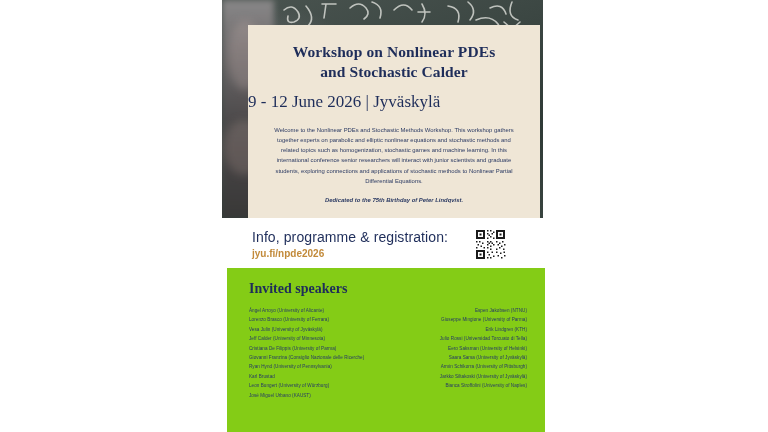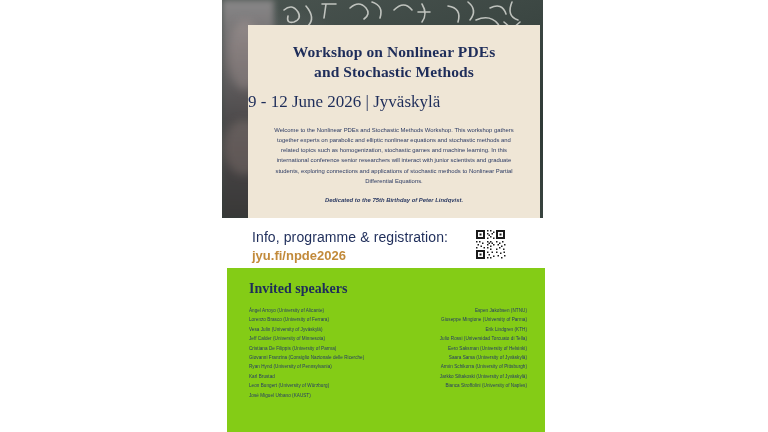--- a/index.html
+++ b/index.html
@@ -43,21 +43,21 @@
     font-size:5.9px;line-height:1.72;
   }
   .dedication{
     margin:11px 0 0;padding:0 22px;text-align:center;color:#2b3a63;
     font-size:5.9px;font-style:italic;font-weight:bold;
   }
 
   
   .info{position:absolute;left:252px;top:229px;width:200px;}
   .info-label{color:#1e2d5a;font-size:14px;font-weight:normal;letter-spacing:.1px;}
-  .info-url{color:#c28a3a;font-size:13px;font-weight:bold;margin-top:3px;}
+  .info-url{color:#c28a3a;font-size:10px;font-weight:bold;margin-top:3px;}
   .qr{position:absolute;left:474px;top:228px;width:33px;height:33px;background:#ffffff;}
   .qr svg{display:block;}
 
   
   .speakers{
     position:absolute;left:227px;top:268px;width:318px;height:164px;
     background:#84cc16;
   }
   .sp-title{
     margin:0;padding:13px 0 0 22px;color:#1e2d5a;
@@ -115,21 +115,21 @@
         <path d="M160 96 q24 -6 40 6"></path>
         <path d="M150 140 q26 8 46 -4"></path>
         <path d="M170 176 q20 -8 36 4"></path>
       </g>
     </svg>
   </div>
 
   <div class="cream">
     <h1 class="title">
       <span>Workshop on Nonlinear PDEs</span><br>
-      <span>and Stochastic Methods</span>
+      <span>and Stochastic Calder</span>
     </h1>
     <div class="dates">9 - 12 June 2026 | Jyväskylä</div>
     <p class="body-text">Welcome to the Nonlinear PDEs and Stochastic Methods Workshop. This workshop gathers together experts on parabolic and elliptic nonlinear equations and stochastic methods and related topics such as homogenization, stochastic games and machine learning. In this international conference senior researchers will interact with junior scientists and graduate students, exploring connections and applications of stochastic methods to Nonlinear Partial Differential Equations.</p>
     <p class="dedication">Dedicated to the 75th Birthday of Peter Lindqvist.</p>
   </div>
 
   <div class="info">
     <div class="info-label">Info, programme &amp; registration:</div>
     <div class="info-url">jyu.fi/npde2026</div>
   </div>

